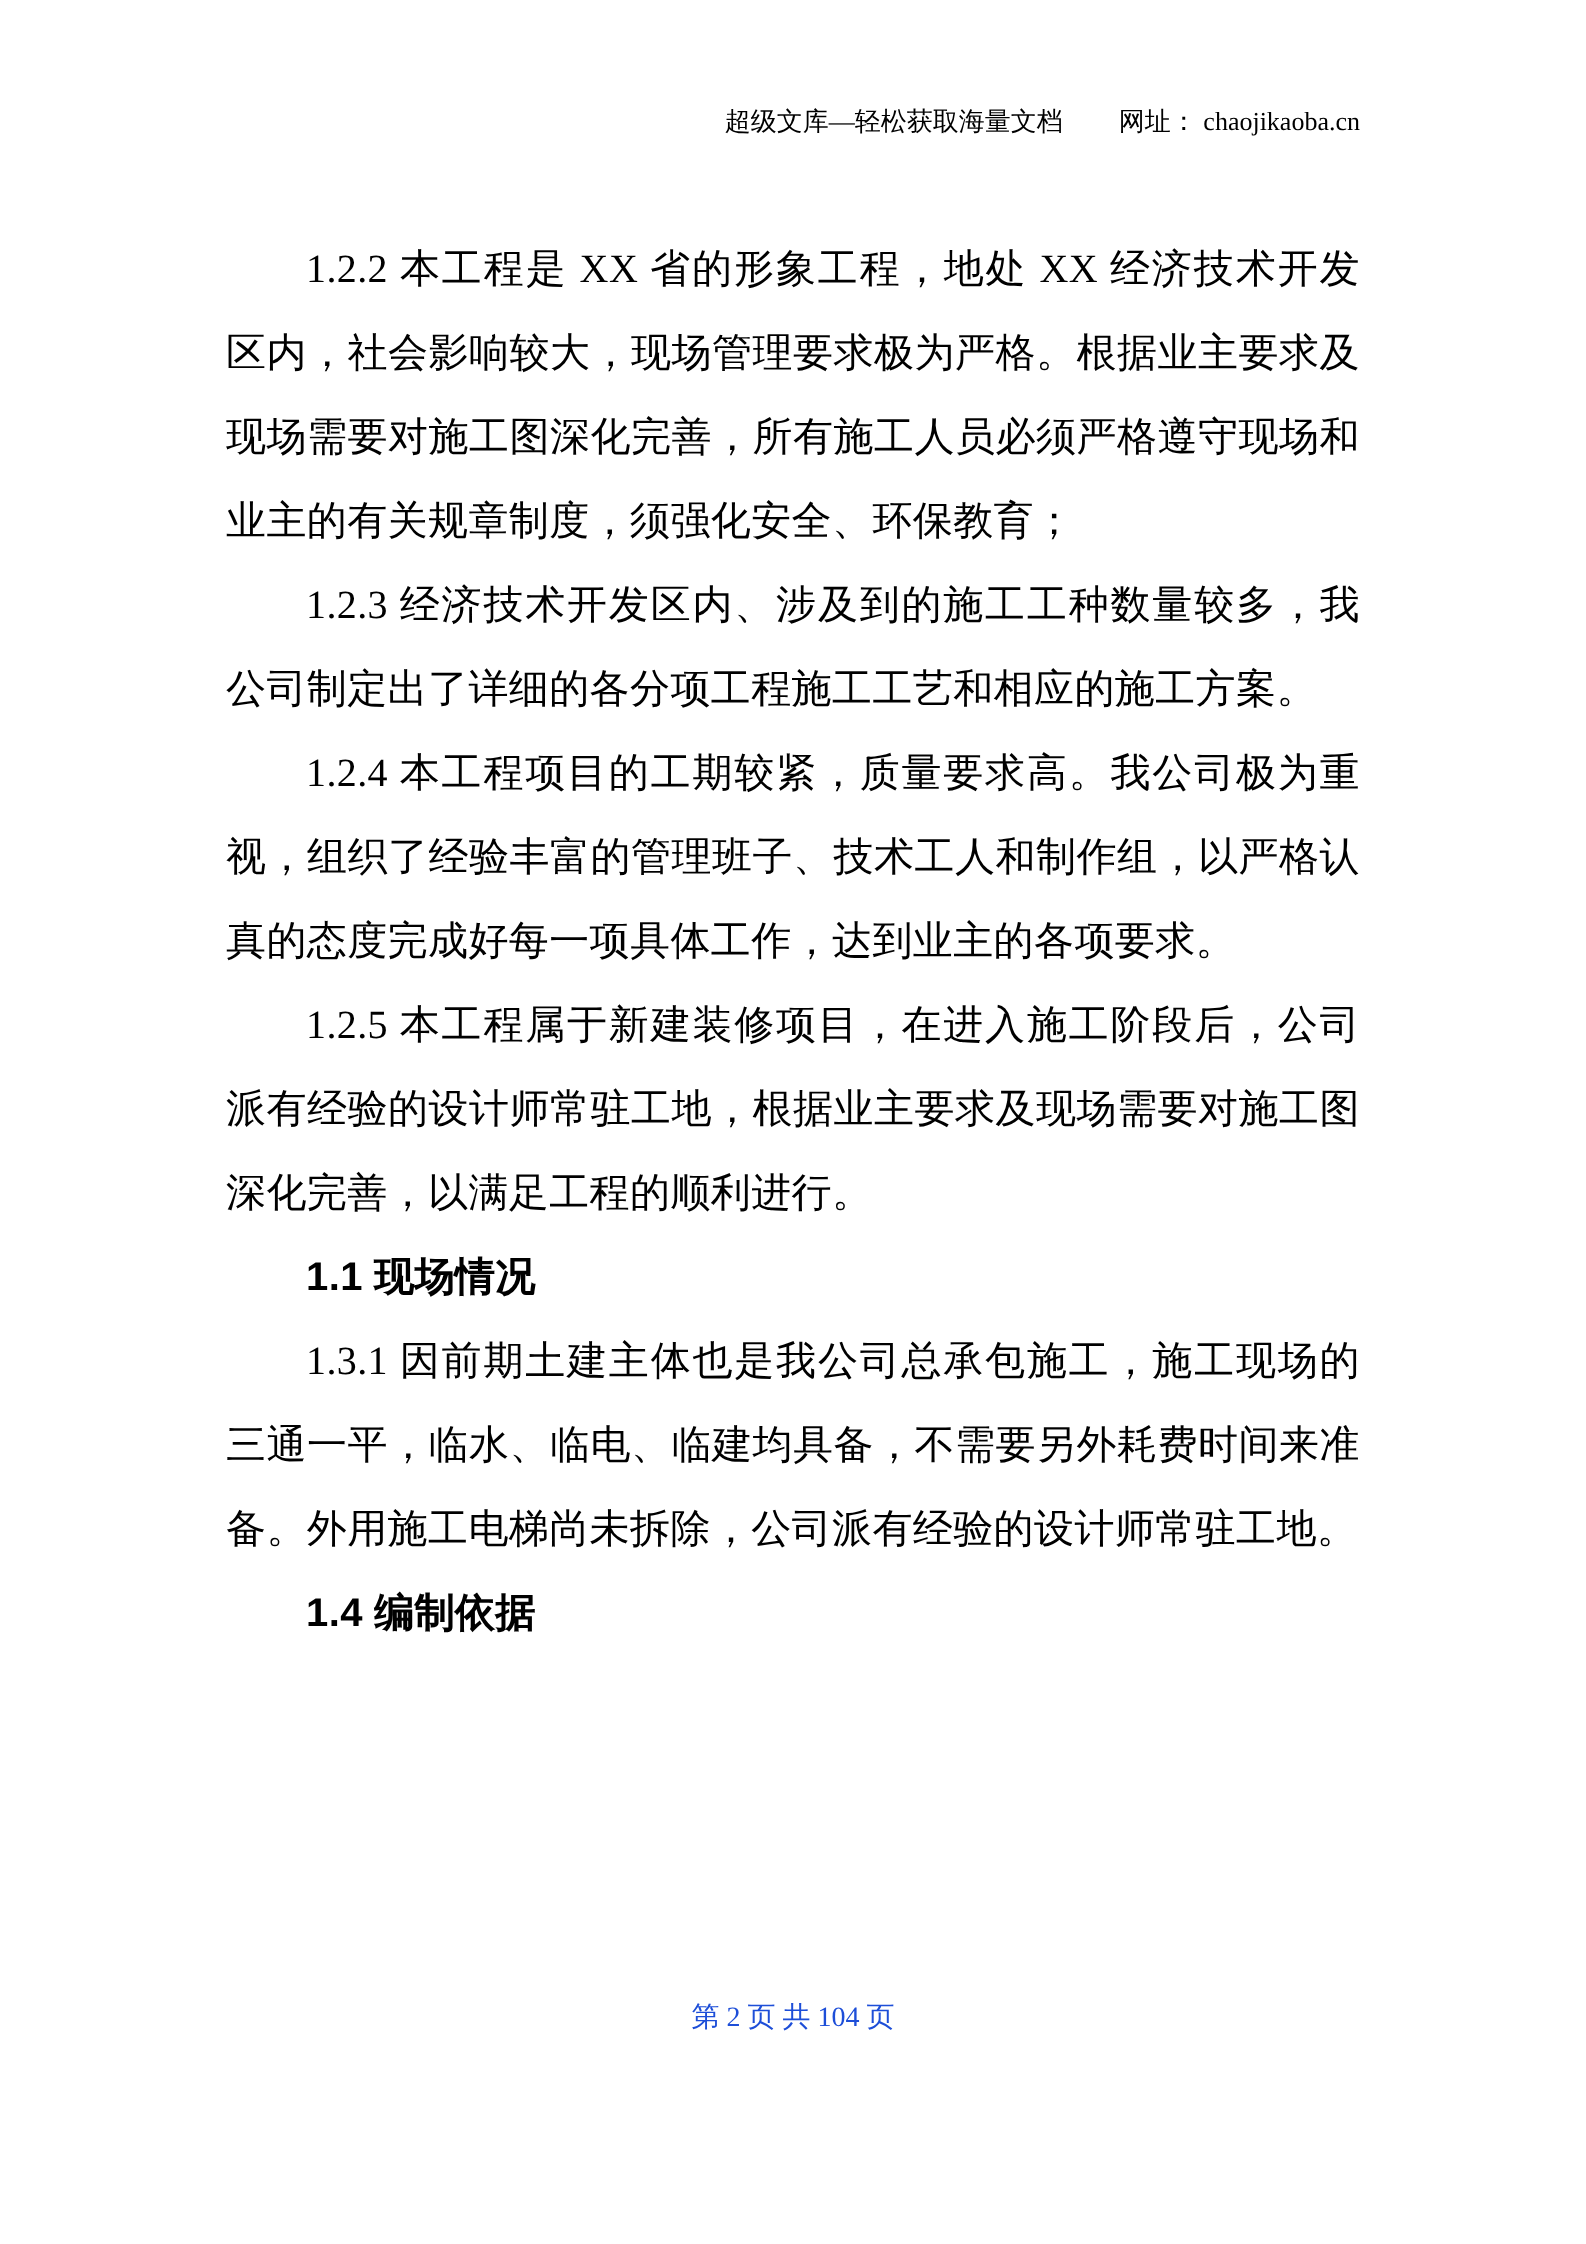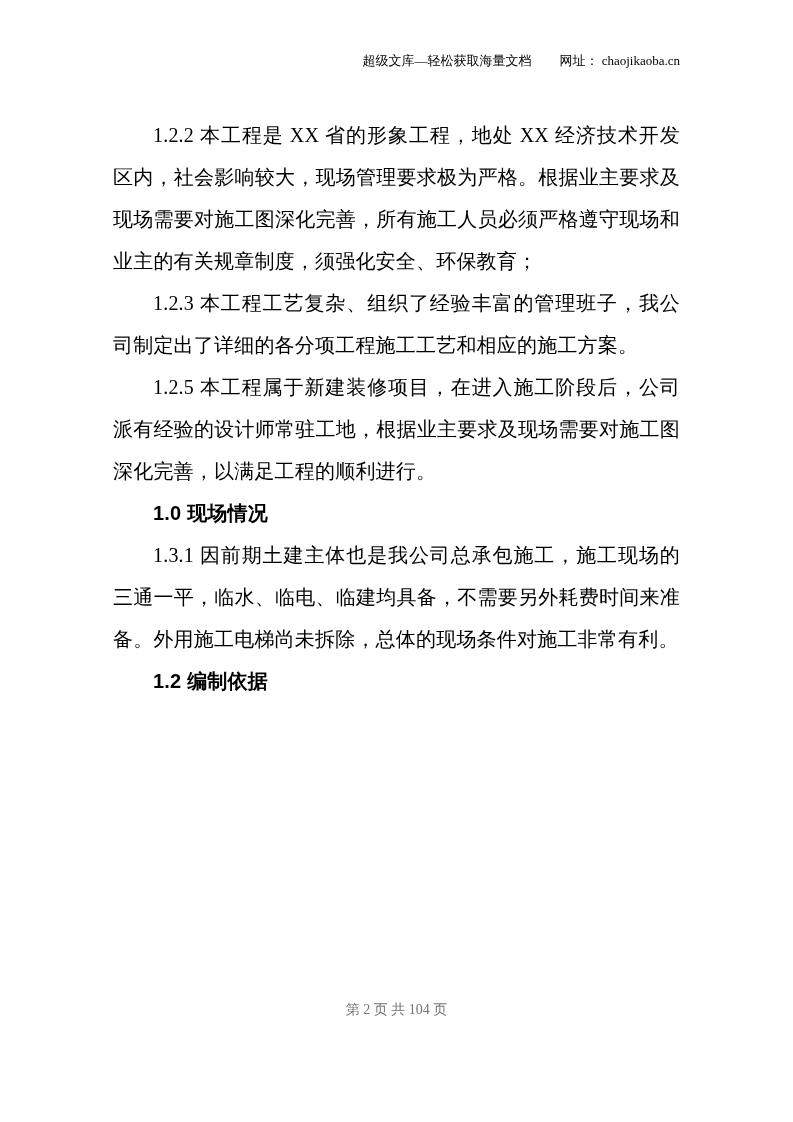--- a/index.html
+++ b/index.html
@@ -51,38 +51,39 @@
     font-size: 20px;
   }
   .footer {
     position: absolute;
     top: 1000px;
     left: 0;
     width: 793px;
     text-align: center;
     font-size: 14px;
     line-height: 20px;
-    color: #737373;
+    color: #1d4ed8;
   }
 </style>
 </head>
 <body>
 
 <div class="page">
 
   <div class="header">
     <span>超级文库—轻松获取海量文档</span><span class="hdr-url">网址： chaojikaoba.cn</span>
   </div>
 
   <div class="content" id="doc-content">
       <p class="para body">1.2.2 本工程是 XX 省的形象工程，地处 XX 经济技术开发区内，社会影响较大，现场管理要求极为严格。根据业主要求及现场需要对施工图深化完善，所有施工人员必须严格遵守现场和业主的有关规章制度，须强化安全、环保教育；</p>
-      <p class="para body">1.2.3 本工程工艺复杂、组织了经验丰富的管理班子，我公司制定出了详细的各分项工程施工工艺和相应的施工方案。</p>
+      <p class="para body">1.2.3 经济技术开发区内、涉及到的施工工种数量较多，我公司制定出了详细的各分项工程施工工艺和相应的施工方案。</p>
+      <p class="para body">1.2.4 本工程项目的工期较紧，质量要求高。我公司极为重视，组织了经验丰富的管理班子、技术工人和制作组，以严格认真的态度完成好每一项具体工作，达到业主的各项要求。</p>
       <p class="para body">1.2.5 本工程属于新建装修项目，在进入施工阶段后，公司派有经验的设计师常驻工地，根据业主要求及现场需要对施工图深化完善，以满足工程的顺利进行。</p>
-      <p class="para heading">1.0 现场情况</p>
-      <p class="para body">1.3.1 因前期土建主体也是我公司总承包施工，施工现场的三通一平，临水、临电、临建均具备，不需要另外耗费时间来准备。外用施工电梯尚未拆除，总体的现场条件对施工非常有利。</p>
-      <p class="para heading">1.2 编制依据</p>
+      <p class="para heading">1.1 现场情况</p>
+      <p class="para body">1.3.1 因前期土建主体也是我公司总承包施工，施工现场的三通一平，临水、临电、临建均具备，不需要另外耗费时间来准备。外用施工电梯尚未拆除，公司派有经验的设计师常驻工地。</p>
+      <p class="para heading">1.4 编制依据</p>
     </div>
 
   <div class="footer">
     <span>第 2 页 共 104 页</span>
   </div>
 
 </div>
 
 </body></html>

